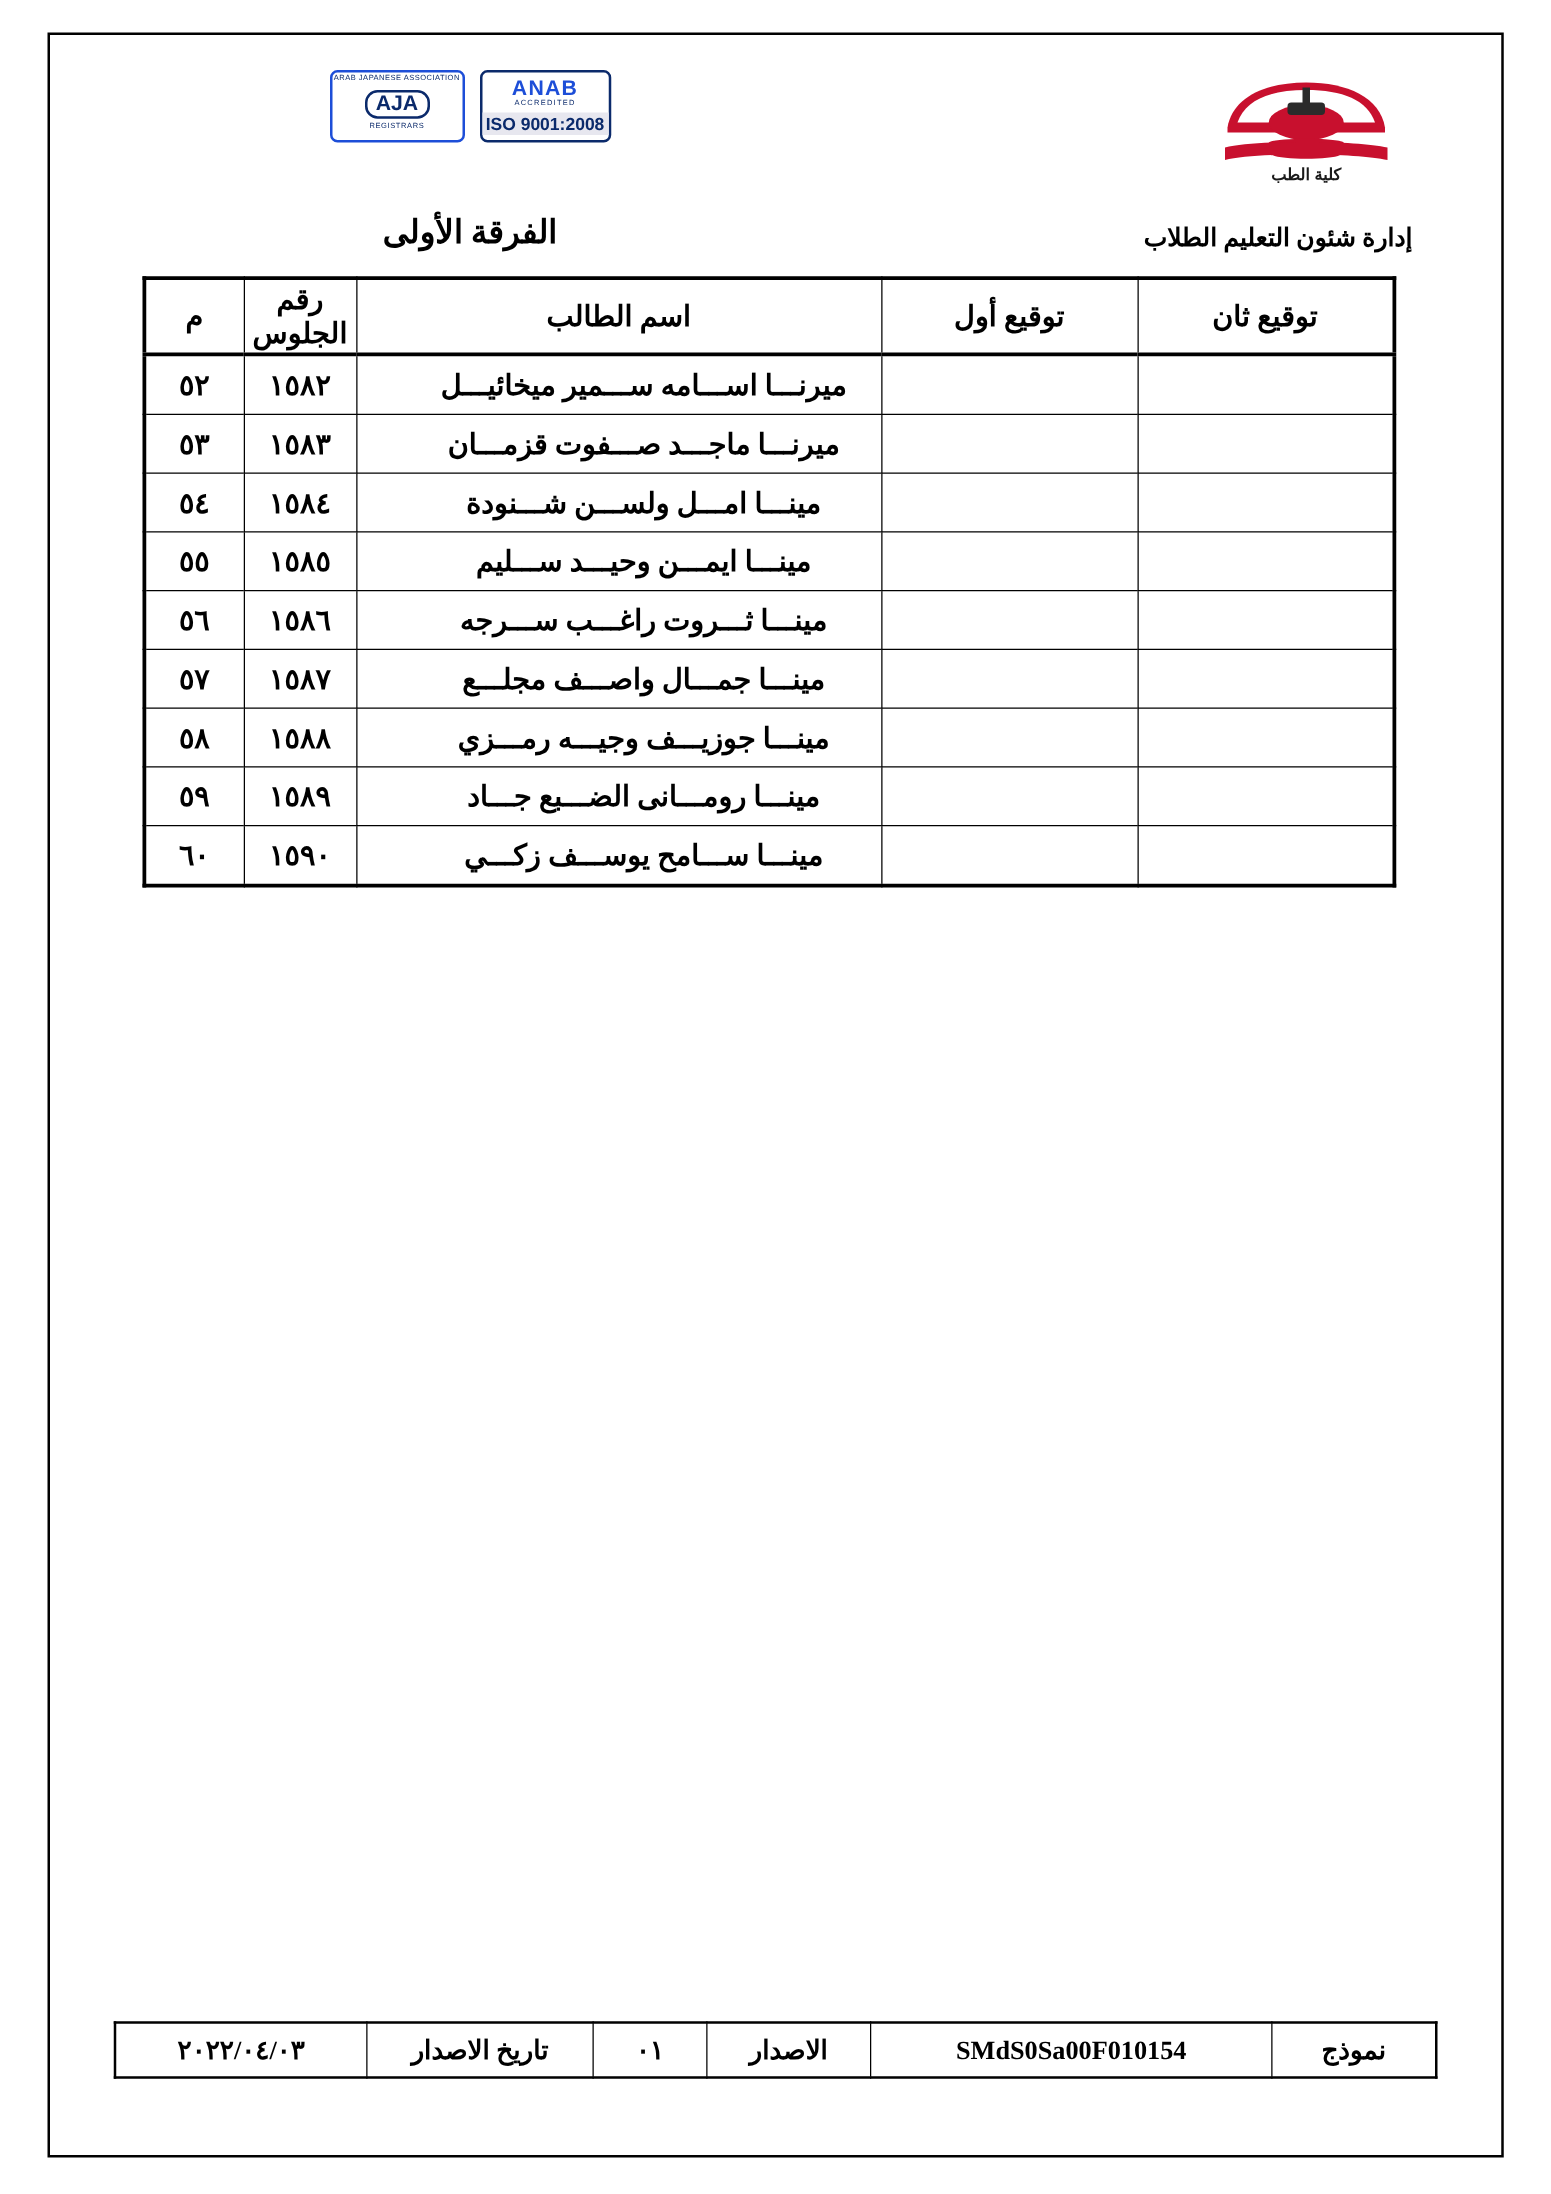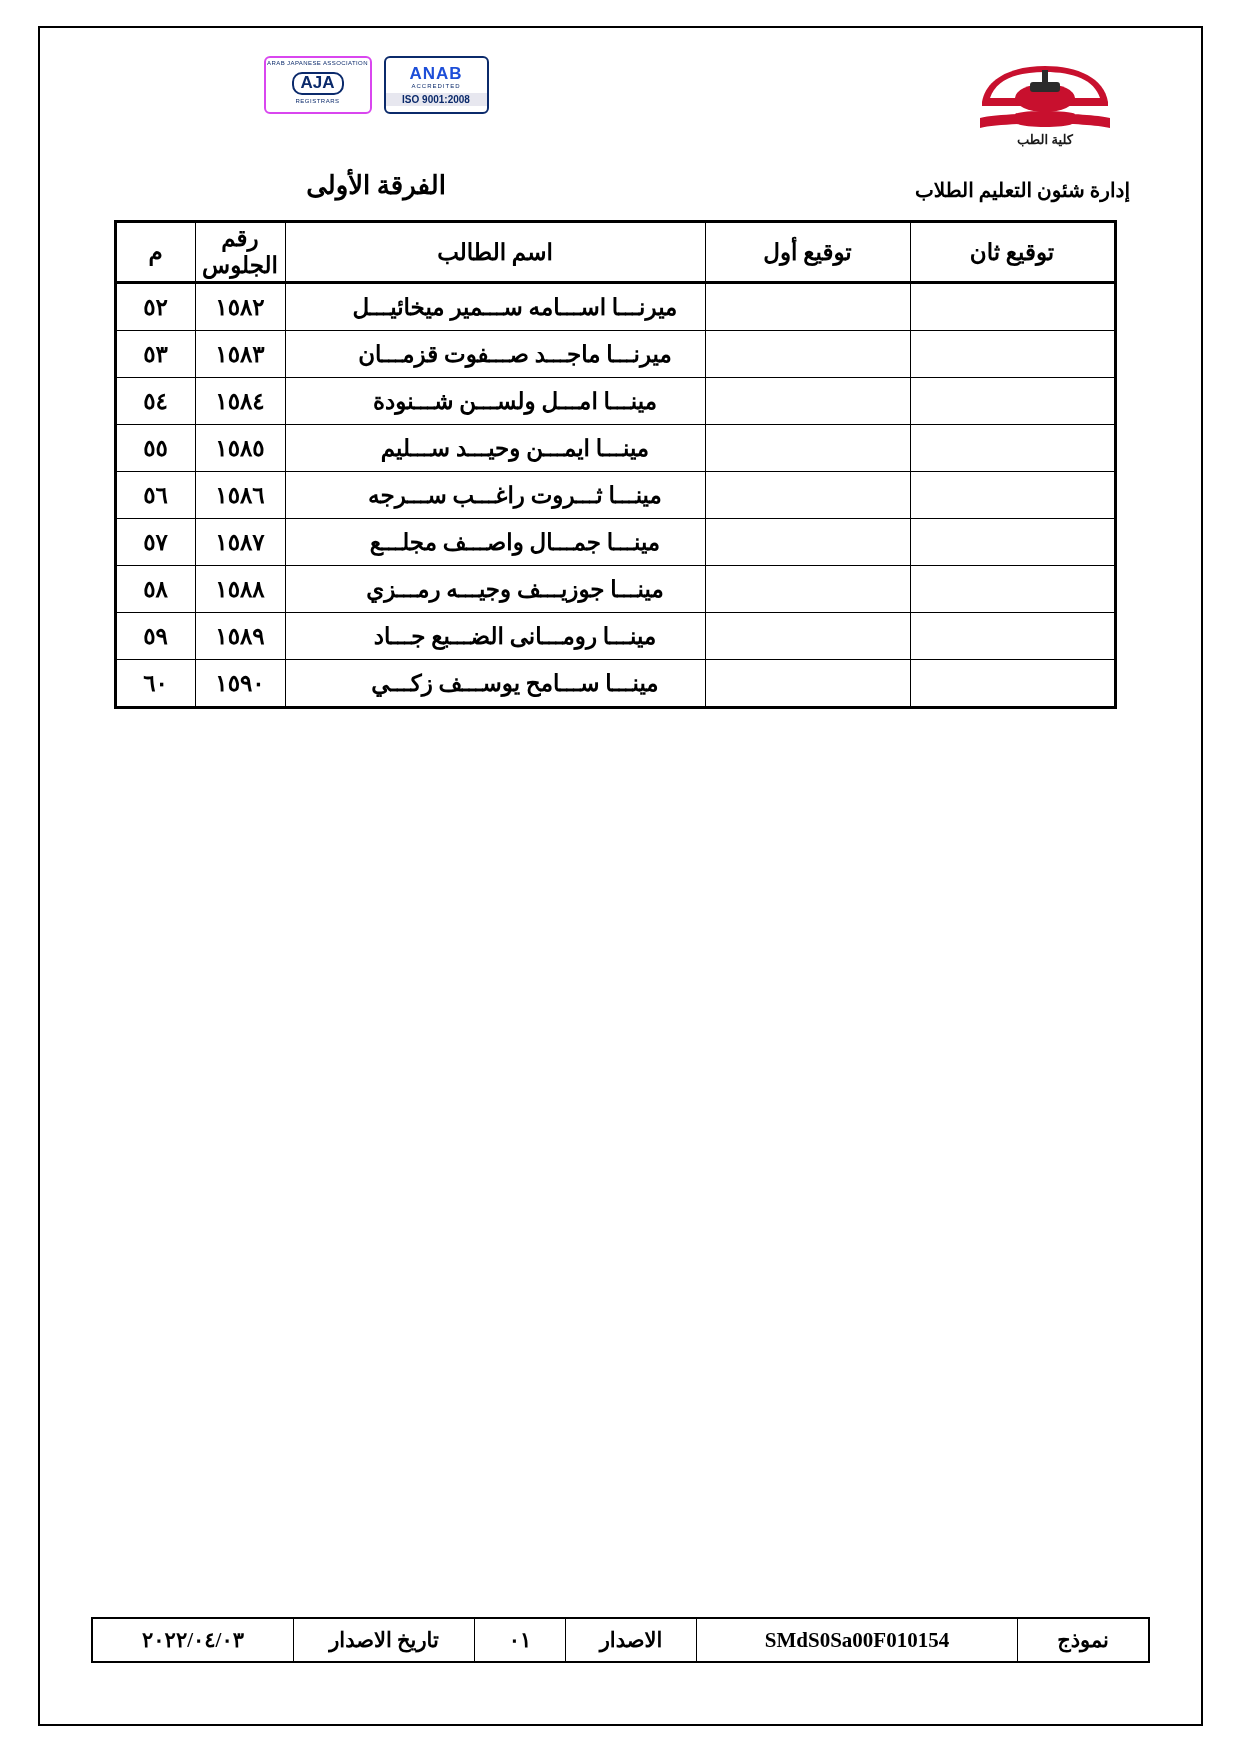--- a/index.html
+++ b/index.html
@@ -120,34 +120,34 @@
   }
   .anab-badge .anab-mid {
     font-family: "Liberation Sans", sans-serif;
     font-size: 6px;
     color: #0b2a6b;
     letter-spacing: 1px;
     margin-top: 1px;
   }
   .anab-badge .anab-bot {
     font-family: "Liberation Sans", sans-serif;
-    font-size: 10px;
+    font-size: 14px;
     color: #0b2a6b;
     font-weight: bold;
     background: #e7e7ef;
     width: 100%;
     text-align: center;
     margin-top: 4px;
     padding: 1px 0;
     box-sizing: border-box;
   }
   .aja-badge {
     width: 108px;
     height: 58px;
-    border: 2px solid #d946ef;
+    border: 2px solid #1d4ed8;
     border-radius: 6px;
     background: #fff;
     display: flex;
     flex-direction: column;
     align-items: center;
     justify-content: center;
     box-sizing: border-box;
     position: relative;
     overflow: hidden;
   }

